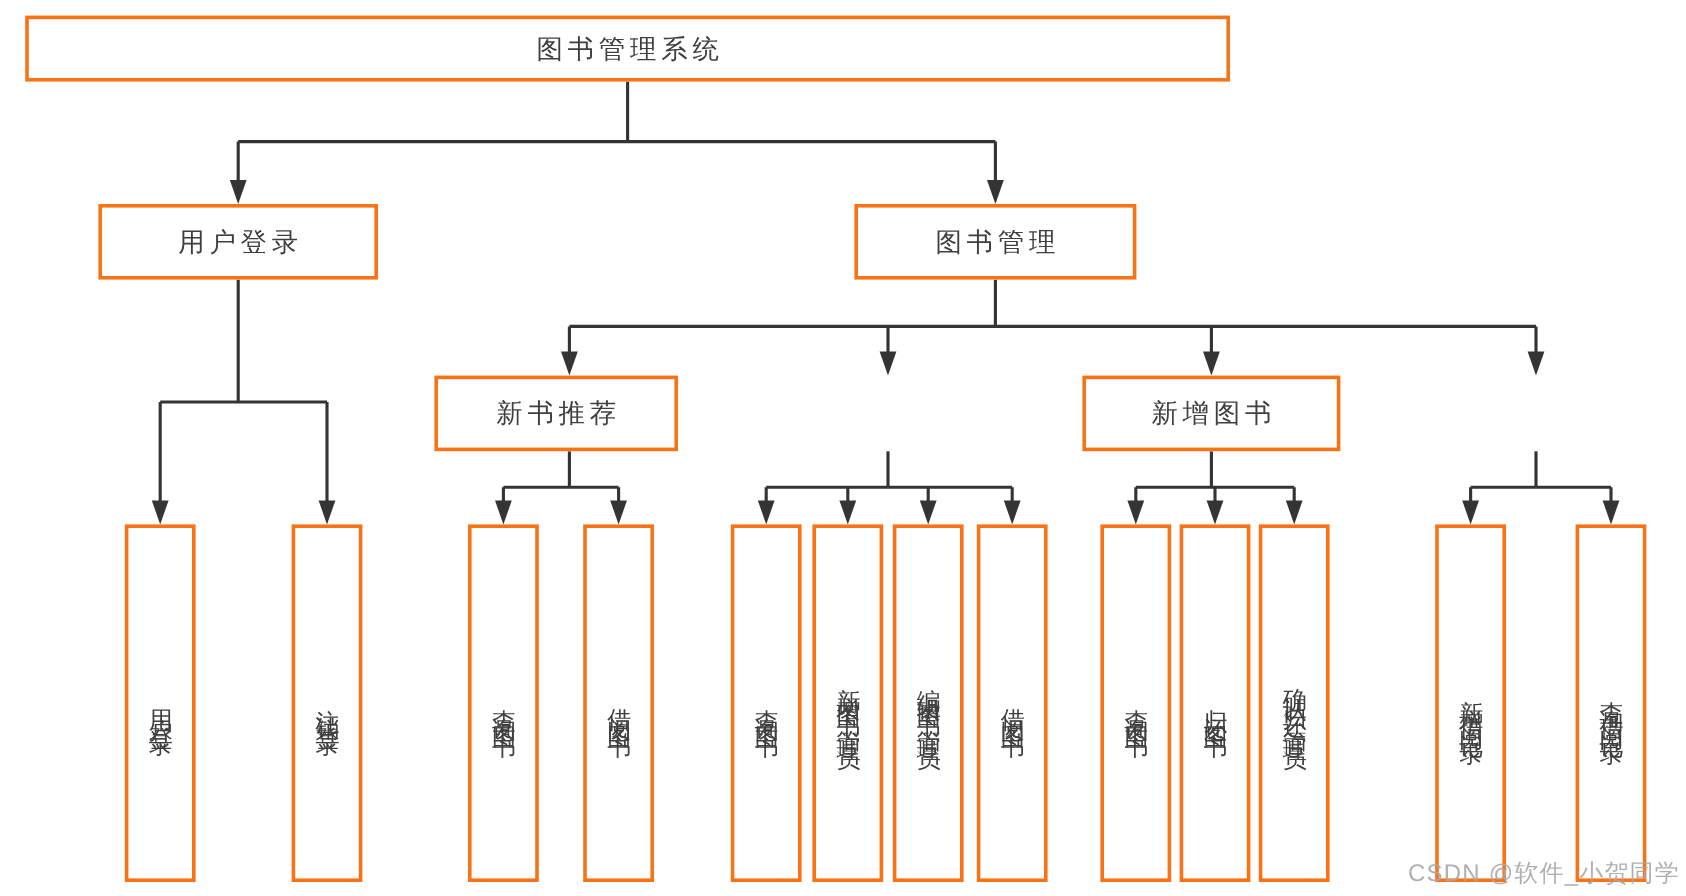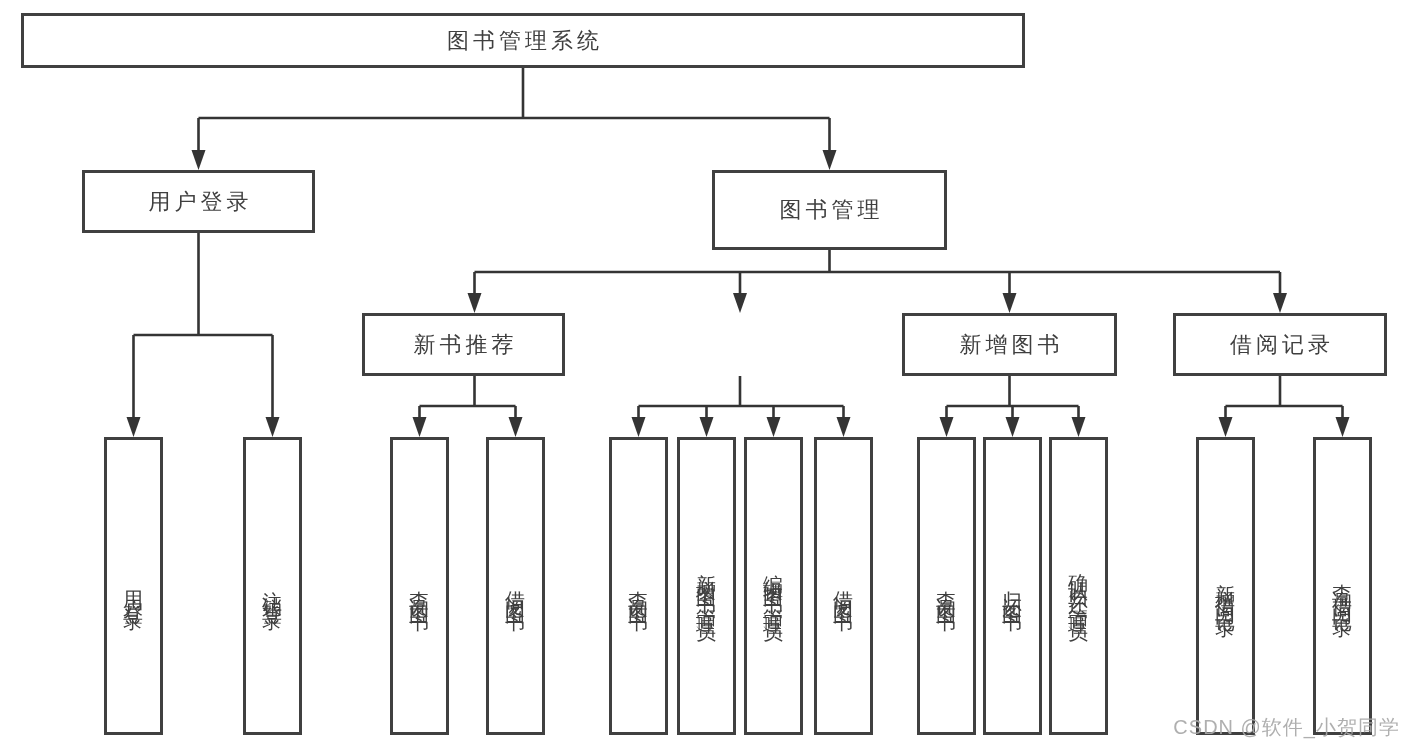--- a/index.html
+++ b/index.html
@@ -18,21 +18,21 @@
   .connectors {
     position: absolute;
     left: 0;
     top: 0;
     z-index: 1;
   }
   .node {
     position: absolute;
     box-sizing: border-box;
     background: #ffffff;
-    border: 3px solid #404040;
+    border: 3px solid #f97316;
     display: flex;
     align-items: center;
     justify-content: center;
     z-index: 2;
     color: #3f3f3f;
   }
   .node.hbox span {
     font-size: 22px;
     letter-spacing: 4px;
     white-space: nowrap;
@@ -41,21 +41,21 @@
   .node.vbox span {
     writing-mode: vertical-rl;
     text-orientation: mixed;
     font-size: 20px;
     letter-spacing: 7px;
     line-height: 1;
     transform: translateY(3px);
   }
   .root-box   { left: 21px;  top: 13px;  width: 1004px; height: 55px; }
   .l2a        { left: 82px;  top: 170px; width: 233px;  height: 63px; }
-  .l2b        { left: 712px; top: 170px; width: 235px;  height: 80px; }
+  .l2b        { left: 712px; top: 170px; width: 235px;  height: 63px; }
   .l3         { top: 313px; height: 63px; }
   .l3a        { left: 362px;  width: 203px; }
   .l3b        { left: 633px;  width: 214px; }
   .l3c        { left: 902px;  width: 215px; }
   .l3d        { left: 1173px; width: 214px; }
   .leaf       { top: 437px; width: 59px; height: 298px; }
   .lf1  { left: 104px; }
   .lf2  { left: 243px; }
   .lf3  { left: 390px; }
   .lf4  { left: 486px; }
@@ -134,23 +134,20 @@
   <div class="node hbox l2b">
     <span>图书管理</span>
   </div>
 
   <div class="node hbox l3 l3a">
     <span>新书推荐</span>
   </div>
   <div class="node hbox l3 l3c">
     <span>新增图书</span>
   </div>
-  <div class="node hbox l3 l3d">
-    <span>借阅记录</span>
-  </div>
 
   <div class="node vbox leaf lf1">
     <span>用户登录</span>
   </div>
   <div class="node vbox leaf lf2">
     <span>注销登录</span>
   </div>
 
   <div class="node vbox leaf lf3">
     <span>查询图书</span>

